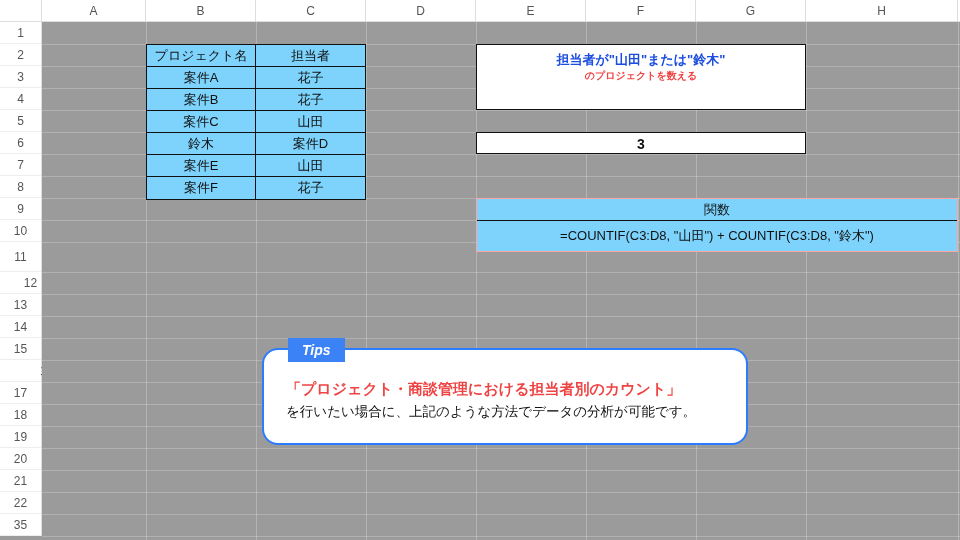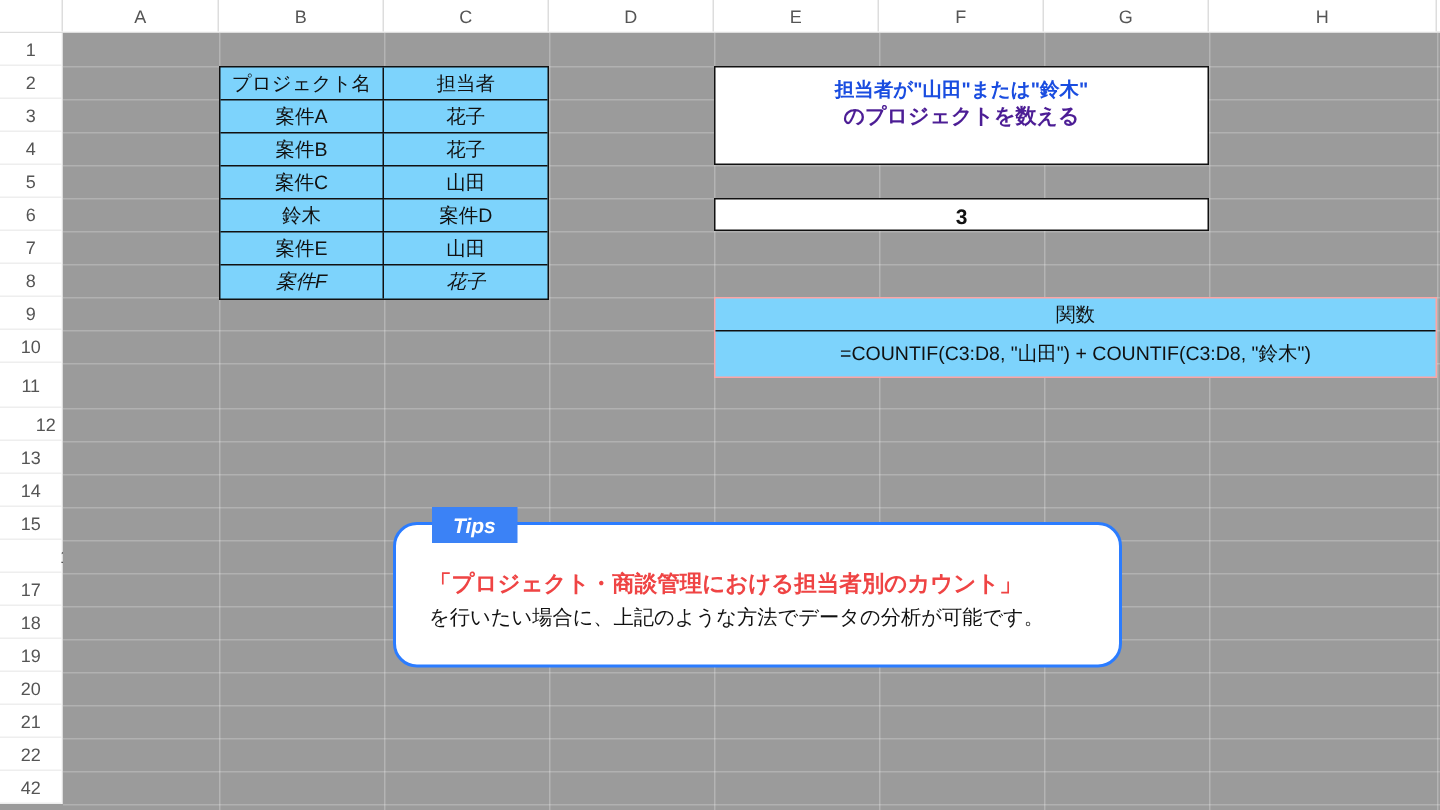--- a/index.html
+++ b/index.html
@@ -91,39 +91,39 @@
   .datatable .cell {
     height: 22px;
     line-height: 22px;
     border-right: 1px solid #111;
     border-bottom: 1px solid #111;
     text-align: center;
     font-size: 13px;
     color: #111;
     overflow: hidden;
   }
-  .datatable .row:last-child .cell { border-bottom: none; font-style: italic; }
+  .datatable .row:last-child .cell { border-bottom: none; }
   .datatable .row .cell:last-child { border-right: none; }
   
   .infobox {
     position: absolute;
     background: #fff;
     border: 1px solid #111;
     text-align: center;
   }
   .infobox .title1 {
     font-weight: bold;
     color: #1a4de0;
     font-size: 13px;
     margin-top: 6px;
   }
   .infobox .title2 {
     font-weight: bold;
-    color: #4c1d95;
-    font-size: 14px;
+    color: #ef4444;
+    font-size: 10px;
     margin-bottom: 6px;
   }
   .resultbox {
     position: absolute;
     background: #fff;
     border: 1px solid #111;
     text-align: center;
     font-weight: bold;
     font-size: 14px;
     color: #111;
@@ -217,21 +217,21 @@
       <div class="r" style="height: 22px; line-height: 22px;">13</div>
       <div class="r" style="height: 22px; line-height: 22px;">14</div>
       <div class="r" style="height: 22px; line-height: 22px;">15</div>
       <div class="r" style="height: 22px; line-height: 22px; padding-left: 40px;">16</div>
       <div class="r" style="height: 22px; line-height: 22px;">17</div>
       <div class="r" style="height: 22px; line-height: 22px;">18</div>
       <div class="r" style="height: 22px; line-height: 22px;">19</div>
       <div class="r" style="height: 22px; line-height: 22px;">20</div>
       <div class="r" style="height: 22px; line-height: 22px;">21</div>
       <div class="r" style="height: 22px; line-height: 22px;">22</div>
-      <div class="r" style="height: 22px; line-height: 22px;">42</div>
+      <div class="r" style="height: 22px; line-height: 22px;">35</div>
     </div>
 
   <div class="gridbg">
       <div class="vline" style="left: 104px;"></div>
       <div class="vline" style="left: 214px;"></div>
       <div class="vline" style="left: 324px;"></div>
       <div class="vline" style="left: 434px;"></div>
       <div class="vline" style="left: 544px;"></div>
       <div class="vline" style="left: 654px;"></div>
       <div class="vline" style="left: 764px;"></div>

